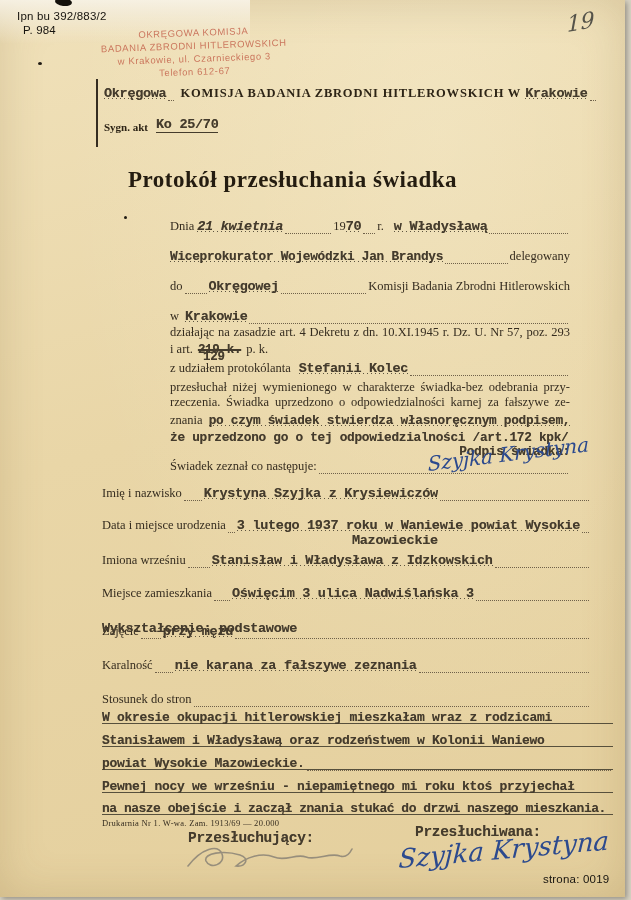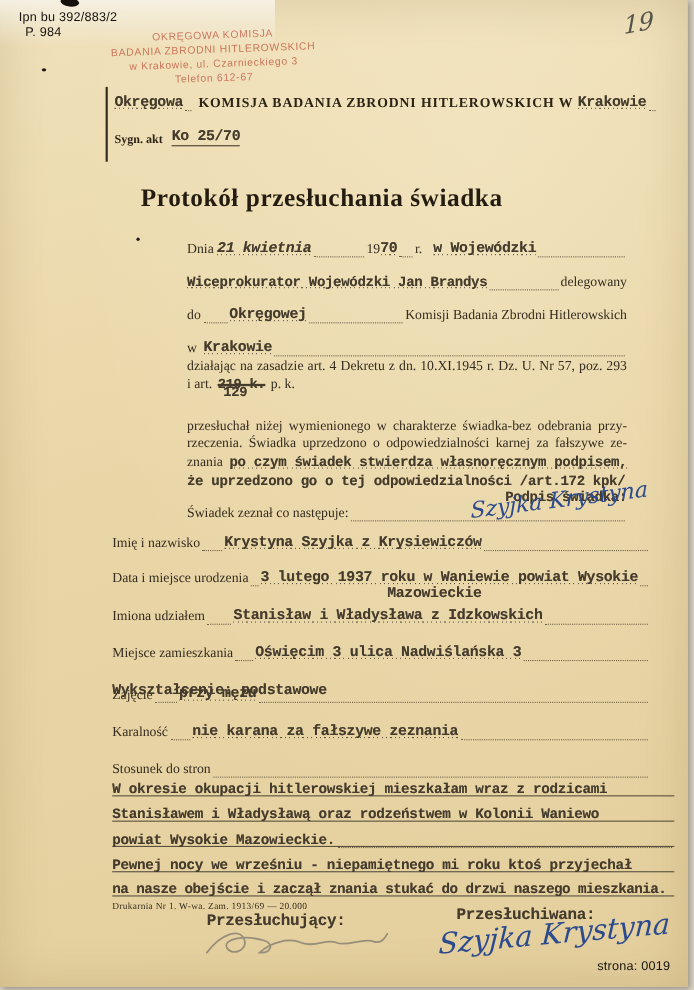--- a/index.html
+++ b/index.html
@@ -93,21 +93,21 @@
   <div class="title">Protokół przesłuchania świadka</div>
 
   <div class="row" style="left:170px;right:55px;top:219px;">
     <span class="serif">Dnia</span>
     <span class="typed overdots" style="margin-left:3px;font-style:italic;">21 kwietnia</span>
     <span class="fill" style="max-width:46px;"></span>
     <span class="serif">19</span>
     <span class="typed overdots">70</span>
     <span class="fill" style="max-width:12px;"></span>
     <span class="serif">r.</span>
-    <span class="typed overdots" style="margin-left:10px;">w Wojewódzki</span>
+    <span class="typed overdots" style="margin-left:10px;">w Władysławą</span>
     <span class="fill"></span>
   </div>
 
   <div class="row" style="left:170px;right:55px;top:249px;">
     <span class="typed overdots" style="font-size:12.8px;">Wiceprokurator Wojewódzki Jan Brandys</span>
     <span class="fill"></span>
     <span class="serif">delegowany</span>
   </div>
 
   <div class="row" style="left:170px;right:55px;top:279px;">
@@ -126,20 +126,25 @@
 
   <div class="just serif" style="left:170px;right:55px;top:325px;">działając na zasadzie art. 4 Dekretu z dn. 10.XI.1945 r. Dz. U. Nr 57, poz. 293</div>
 
   <div class="row" style="left:170px;top:342px;">
     <span class="serif">i art.</span>
     <span class="typed struck" style="margin:0 5px;font-size:12.5px;">219 k.</span>
     <span class="serif">p. k.</span>
   </div>
   <div class="typed" style="position:absolute;left:203px;top:350px;font-size:12.5px;">129</div>
 
+  <div class="row" style="left:170px;right:55px;top:361px;">
+    <span class="serif">z udziałem protokólanta</span>
+    <span class="typed overdots" style="margin-left:8px;">Stefanii Kolec</span>
+    <span class="fill"></span>
+  </div>
 
   <div class="just serif" style="left:170px;right:55px;top:380px;">przesłuchał niżej wymienionego w charakterze świadka-bez odebrania przy-</div>
   <div class="just serif" style="left:170px;right:55px;top:395px;">rzeczenia. Świadka uprzedzono o odpowiedzialności karnej za fałszywe ze-</div>
 
   <div class="row" style="left:170px;top:413px;">
     <span class="serif">znania</span>
     <span class="typed overdots" style="margin-left:6px;font-size:12.8px;">po czym świadek stwierdza własnoręcznym podpisem,</span>
   </div>
   <div class="row" style="left:170px;top:430px;justify-content:center;">
     <span class="typed" style="font-size:12.8px;">że uprzedzono go o tej odpowiedzialności /art.172 kpk/</span>
@@ -163,21 +168,21 @@
 
   <div class="row" style="left:102px;right:34px;top:518px;">
     <span class="serif">Data i miejsce urodzenia</span>
     <span class="fill" style="max-width:14px;"></span>
     <span class="typed overdots">3 lutego 1937 roku w Waniewie powiat Wysokie</span>
     <span class="fill"></span>
   </div>
   <div class="typed" style="position:absolute;left:352px;top:533px;">Mazowieckie</div>
 
   <div class="row" style="left:102px;right:34px;top:553px;">
-    <span class="serif">Imiona udziałem</span>
+    <span class="serif">Imiona wrześniu</span>
     <span class="fill" style="max-width:22px;"></span>
     <span class="typed overdots">Stanisław i Władysława z Idzkowskich</span>
     <span class="fill"></span>
   </div>
 
   <div class="row" style="left:102px;right:34px;top:586px;">
     <span class="serif">Miejsce zamieszkania</span>
     <span class="fill" style="max-width:16px;"></span>
     <span class="typed overdots">Oświęcim 3 ulica Nadwiślańska 3</span>
     <span class="fill"></span>

